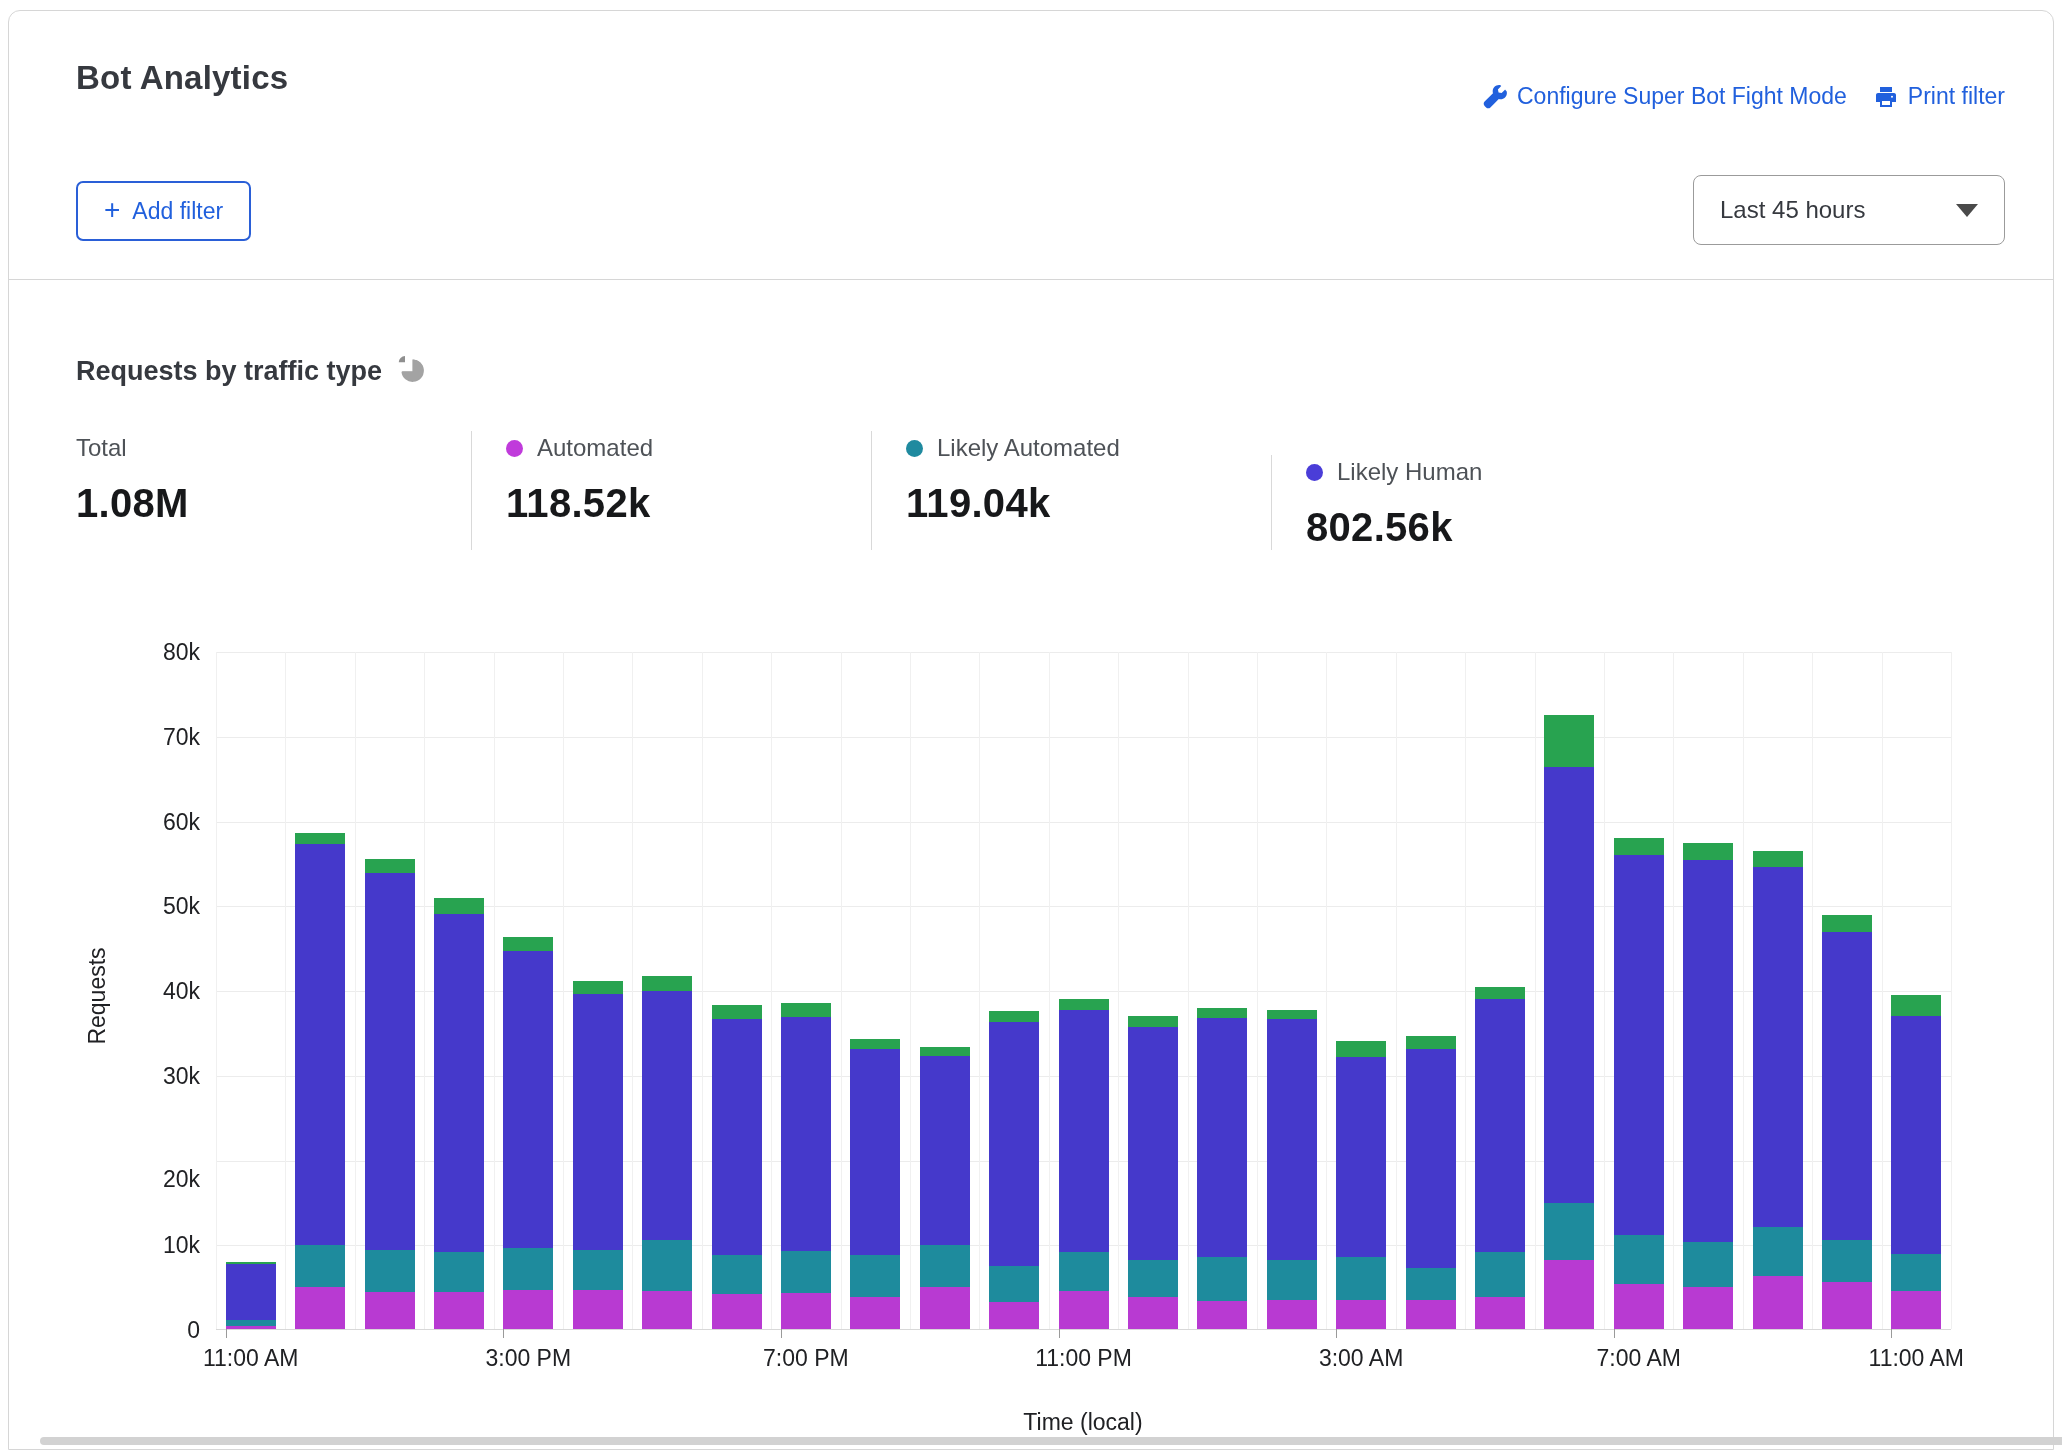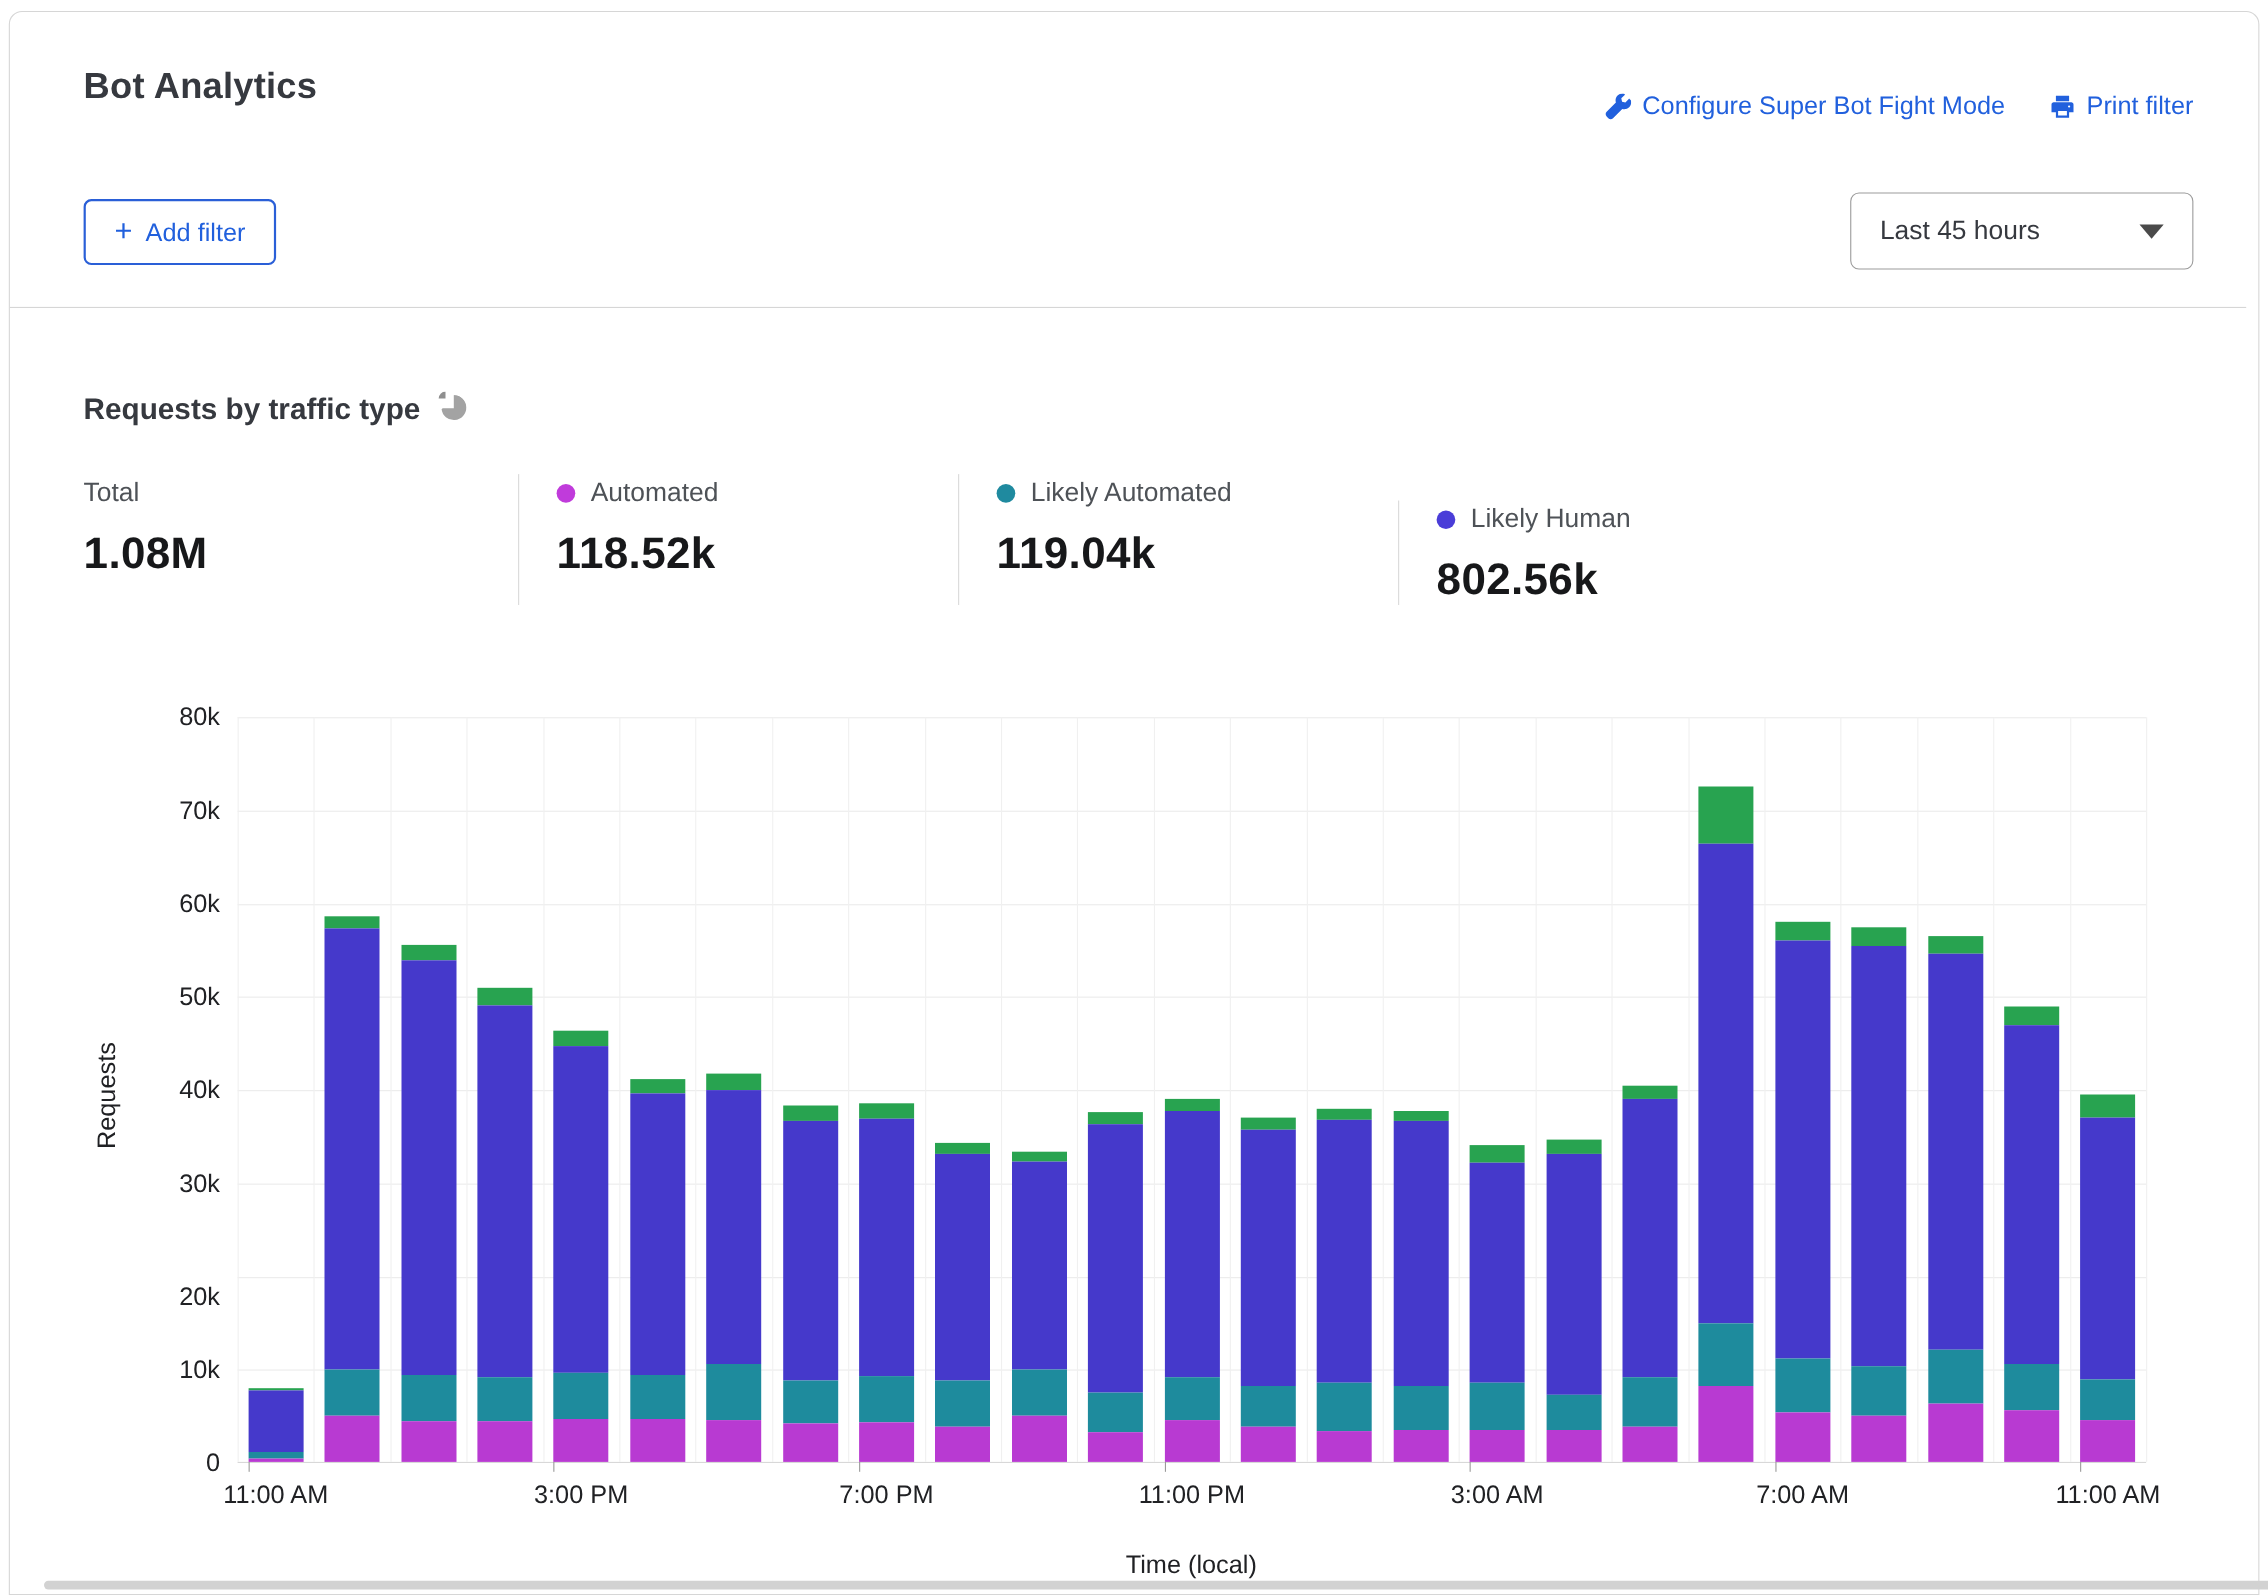--- a/index.html
+++ b/index.html
@@ -1,21 +1,21 @@
 <!DOCTYPE html>
 <html><head>
 <meta charset="utf-8">
 <style>
   html,body{margin:0;padding:0;background:#fff;font-family:"Liberation Sans","DejaVu Sans",sans-serif;}
   .page{position:relative;width:2062px;height:1450px;background:#fff;overflow:hidden;}
   .card{position:absolute;left:8px;top:10px;right:8px;bottom:0;background:#fff;border:1px solid #d6d6d6;border-radius:12px 12px 0 0;}
   
-  .card-header{position:absolute;left:0;top:0;right:11px;height:268px;border-bottom:1px solid #d6d6d6;}
+  .card-header{position:absolute;left:0;top:0;right:0;height:268px;border-bottom:1px solid #d6d6d6;}
   .page-title{position:absolute;left:67px;top:48px;margin:0;font-size:33px;font-weight:700;color:#36393f;letter-spacing:.2px;}
-  .header-links{position:absolute;right:48px;top:72px;display:flex;gap:40px;}
+  .header-links{position:absolute;right:48px;top:72px;display:flex;gap:27px;}
   .hlink{display:flex;align-items:center;gap:10px;color:#2160dd;font-size:23px;cursor:pointer;text-decoration:none;}
   .hlink svg{display:block;}
   .btn-add-filter{position:absolute;left:67px;top:170px;display:flex;align-items:center;gap:12px;
     height:60px;padding:0 26px;background:#fff;border:2px solid #2a5fd7;border-radius:7px;
     color:#2160dd;font-size:23px;font-family:inherit;cursor:pointer;}
   .btn-add-filter .plus{font-size:28px;font-weight:500;line-height:1;margin-top:-2px;}
   .dropdown{position:absolute;right:48px;top:164px;width:312px;height:70px;border:1px solid #9b9b9b;border-radius:8px;
     display:flex;align-items:center;justify-content:space-between;padding:0 26px;box-sizing:border-box;
     font-size:24px;color:#36393f;background:#fff;cursor:pointer;}
   .caret{width:0;height:0;border-left:11px solid transparent;border-right:11px solid transparent;border-top:13px solid #4a4a4a;}

